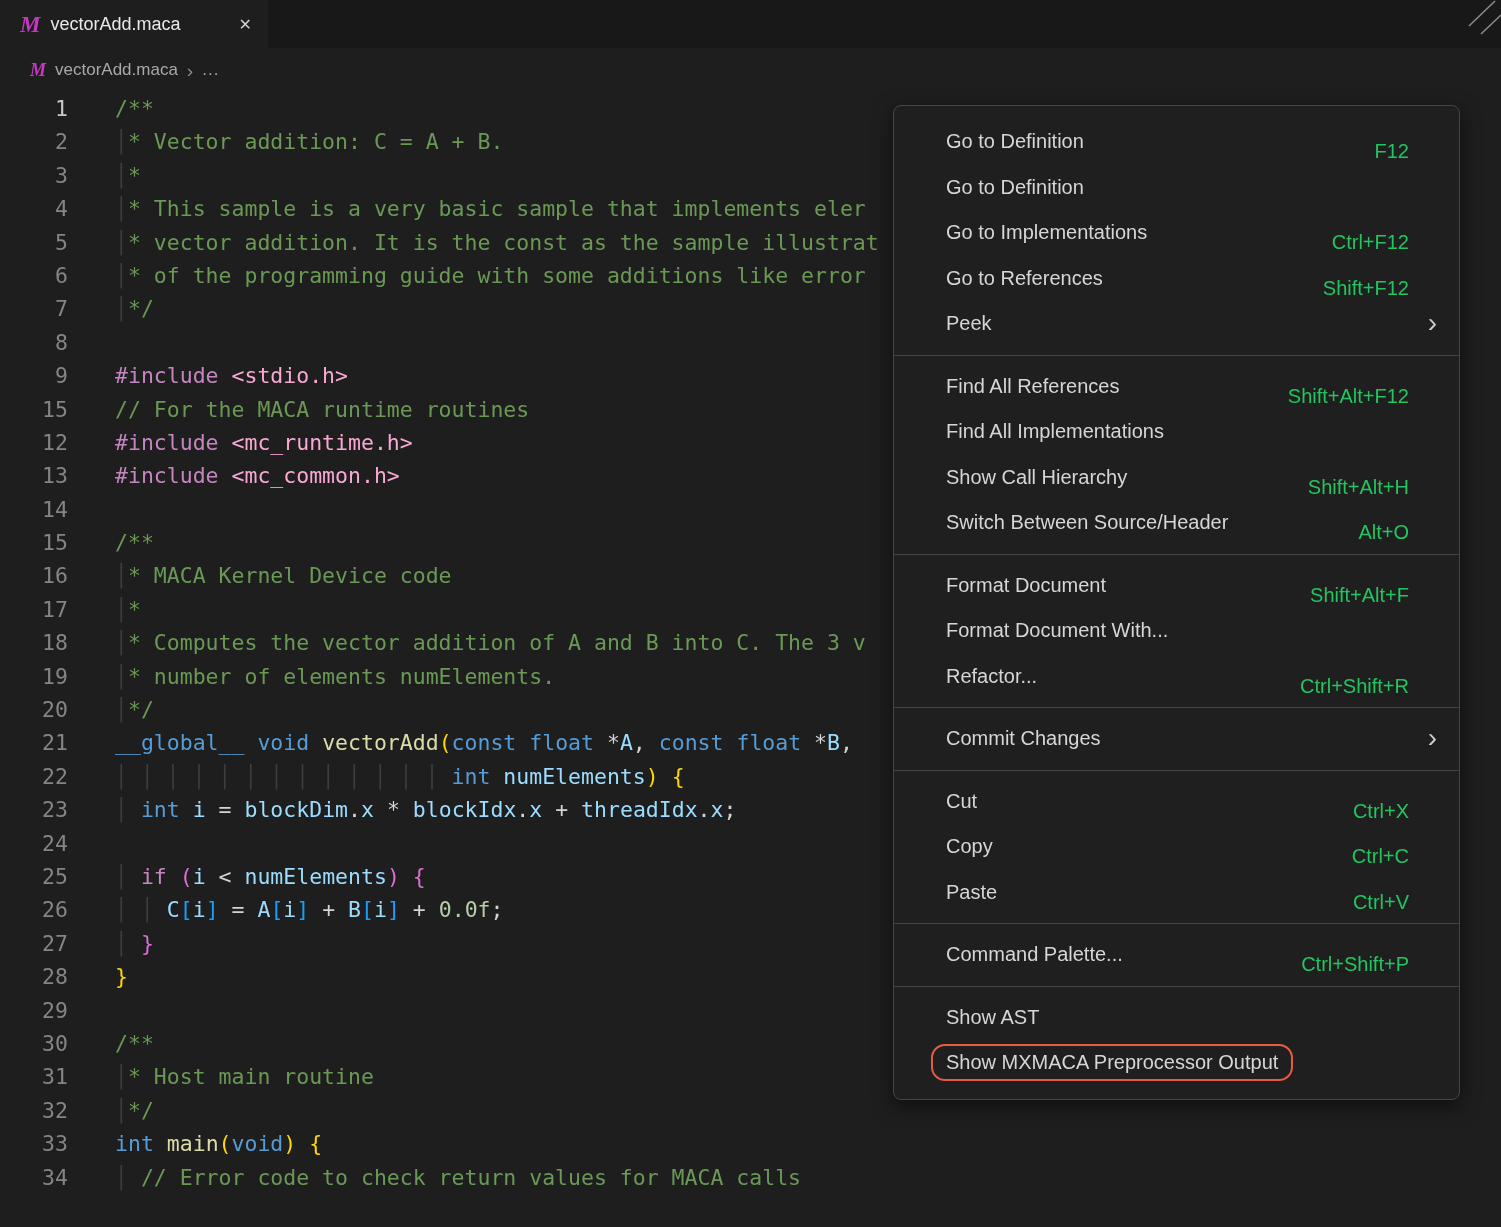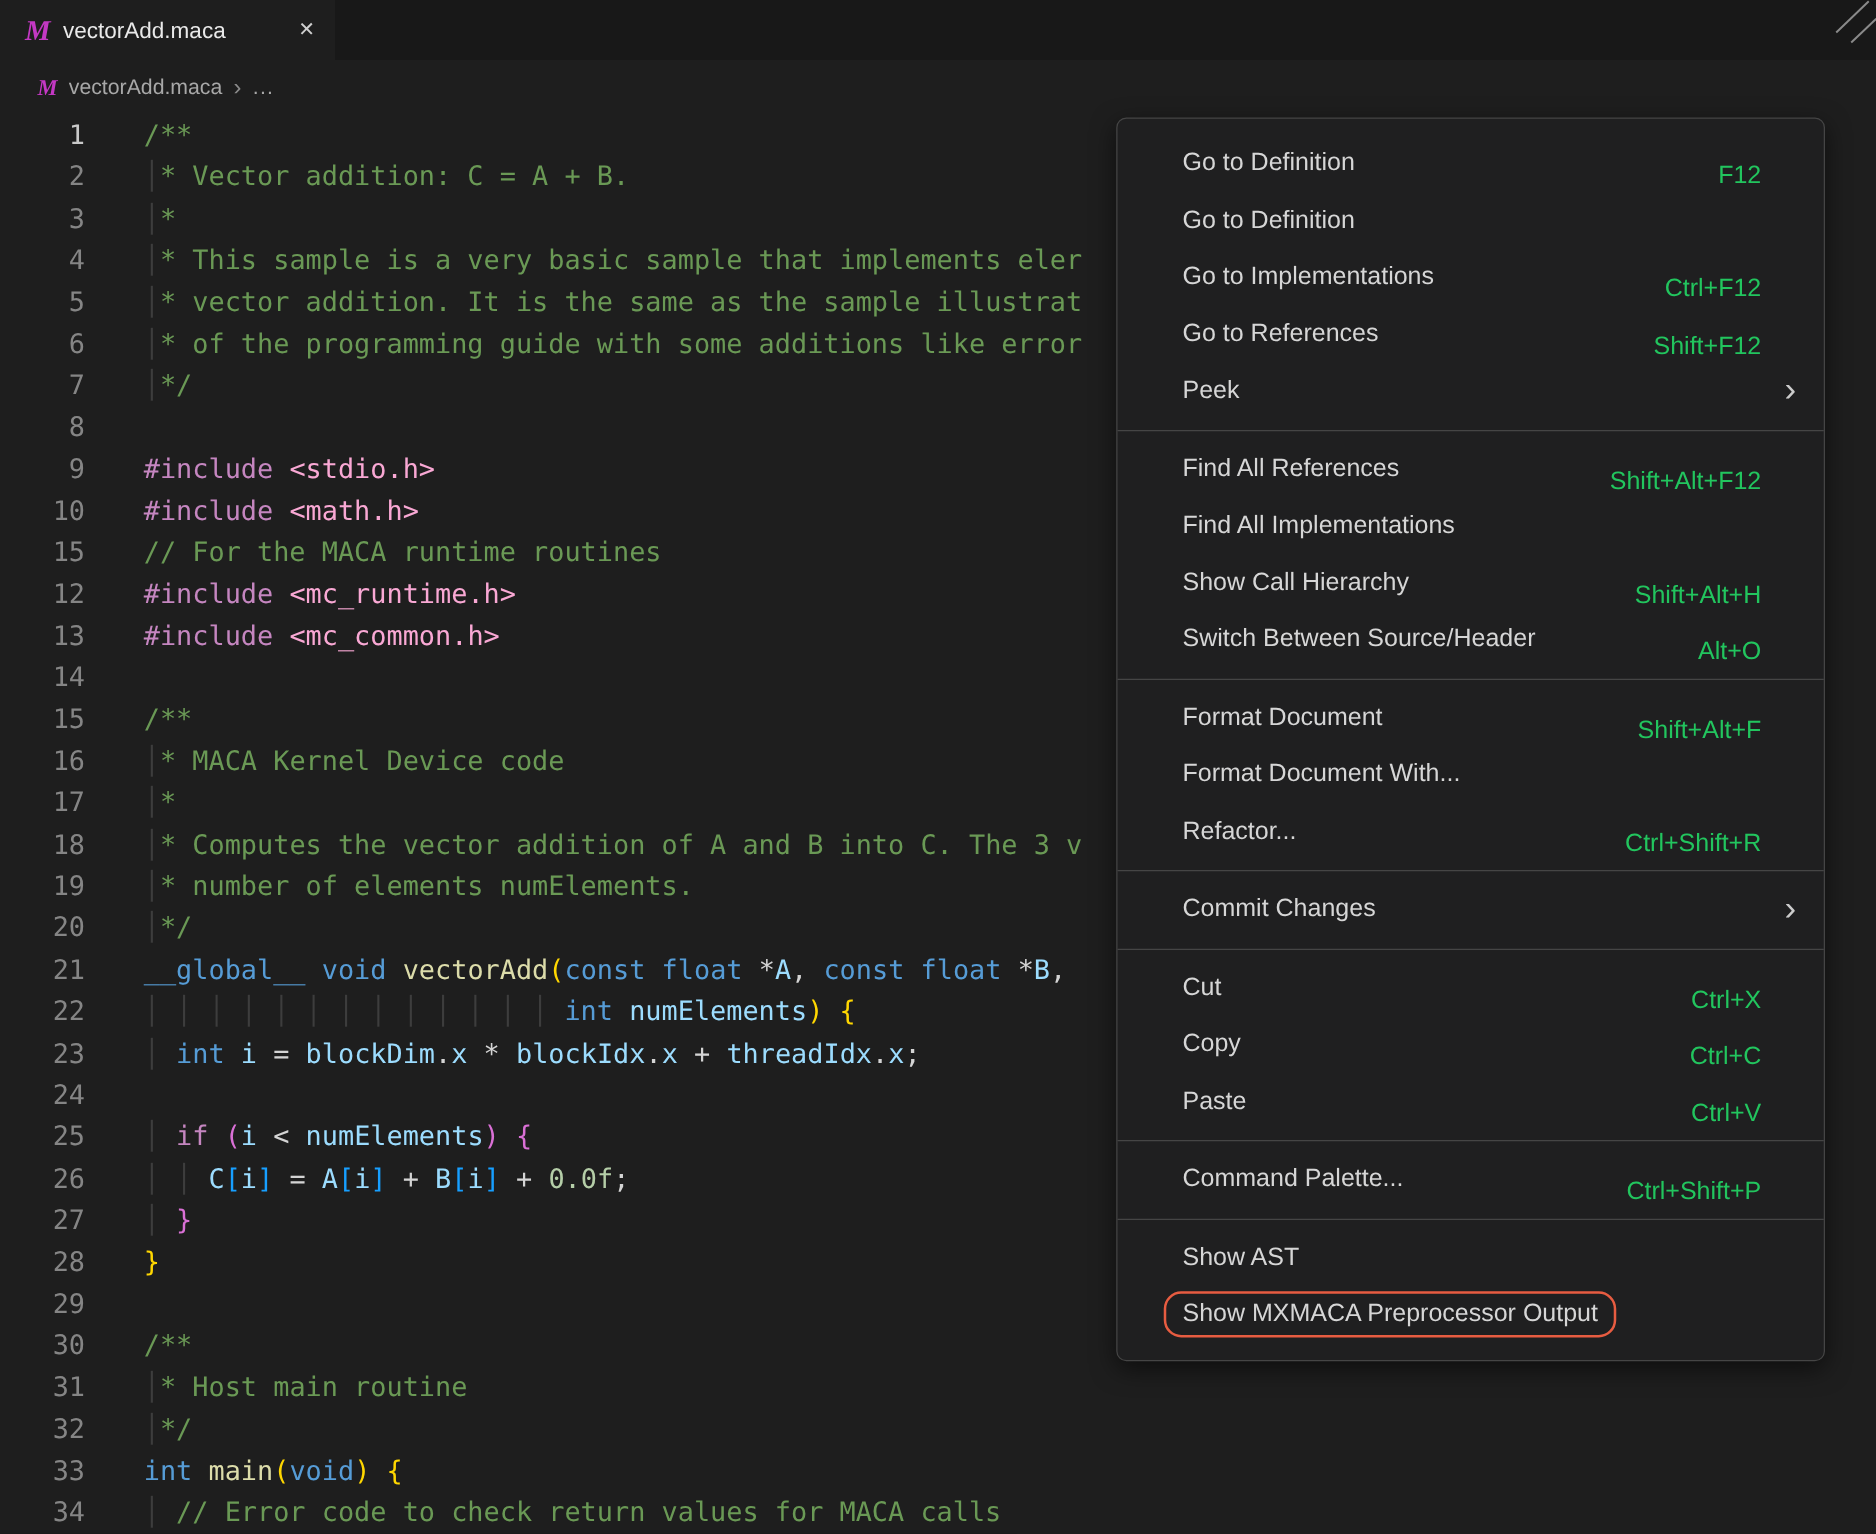--- a/index.html
+++ b/index.html
@@ -40,21 +40,21 @@
   .tk-fn { color:#dcdcaa; }
   .tk-vr { color:#9cdcfe; }
   .tk-st { color:#f9a8d4; text-underline-offset:4px; }
   .tk-nu { color:#b5cea8; }
   .tk-b1 { color:#ffd700; }
   .tk-b2 { color:#da70d6; }
   .tk-b3 { color:#179fff; }
   .tk-gd { color:#3d3d3d; }
 
   
-  .menu { position:absolute; left:893px; top:94px; width:567px;
+  .menu { position:absolute; left:893px; top:105px; width:567px;
           background:#1f1f20; border:1px solid #454545; border-radius:8px;
           box-shadow:0 6px 20px rgba(0,0,0,0.55); padding:13px 0; z-index:10; }
   .mi { height:45.5px; display:flex; align-items:center;
         padding:0 50px 0 52px; position:relative; font-size:20px; }
   .mi .lbl { color:#d6d6d6; }
   .mi .sc  { margin-left:auto; color:#22c55e;margin-top:20px; }
   .mi .chev { position:absolute; right:22px; top:50%; transform:translateY(-54%);
               color:#cccccc; font-size:28px; }
   .mi.hl .lbl { border:2px solid var(--accent,#e75c41); border-radius:14px;
                 padding:5px 13px; margin-left:-15px; }
@@ -82,26 +82,25 @@
   <span class="crumb-file">vectorAdd.maca</span>
   <span class="crumb-sep">›</span>
   <span class="crumb-more">...</span>
 </div>
 
 <div class="editor">
     <div class="line"><div class="gutter active">1</div><div class="code"><span class="tk-cm">/**</span></div></div>
     <div class="line"><div class="gutter">2</div><div class="code"><span class="tk-gd">│</span><span class="tk-cm">* Vector addition: C = A + B.</span></div></div>
     <div class="line"><div class="gutter">3</div><div class="code"><span class="tk-gd">│</span><span class="tk-cm">*</span></div></div>
     <div class="line"><div class="gutter">4</div><div class="code"><span class="tk-gd">│</span><span class="tk-cm">* This sample is a very basic sample that implements eler</span></div></div>
-    <div class="line"><div class="gutter">5</div><div class="code"><span class="tk-gd">│</span><span class="tk-cm">* vector addition. It is the same as the sample illustrat</span></div></div>
+    <div class="line"><div class="gutter">5</div><div class="code"><span class="tk-gd">│</span><span class="tk-cm">* vector addition. It is the const as the sample illustrat</span></div></div>
     <div class="line"><div class="gutter">6</div><div class="code"><span class="tk-gd">│</span><span class="tk-cm">* of the programming guide with some additions like error</span></div></div>
     <div class="line"><div class="gutter">7</div><div class="code"><span class="tk-gd">│</span><span class="tk-cm">*/</span></div></div>
     <div class="line"><div class="gutter">8</div><div class="code"></div></div>
     <div class="line"><div class="gutter">9</div><div class="code"><span class="tk-kw">#include</span><span class="tk-d"> </span><span class="tk-st">&lt;stdio.h&gt;</span></div></div>
-    <div class="line"><div class="gutter">10</div><div class="code"><span class="tk-kw">#include</span><span class="tk-d"> </span><span class="tk-st">&lt;math.h&gt;</span></div></div>
     <div class="line"><div class="gutter">15</div><div class="code"><span class="tk-cm">// For the MACA runtime routines</span></div></div>
     <div class="line"><div class="gutter">12</div><div class="code"><span class="tk-kw">#include</span><span class="tk-d"> </span><span class="tk-st">&lt;mc_runtime.h&gt;</span></div></div>
     <div class="line"><div class="gutter">13</div><div class="code"><span class="tk-kw">#include</span><span class="tk-d"> </span><span class="tk-st">&lt;mc_common.h&gt;</span></div></div>
     <div class="line"><div class="gutter">14</div><div class="code"></div></div>
     <div class="line"><div class="gutter">15</div><div class="code"><span class="tk-cm">/**</span></div></div>
     <div class="line"><div class="gutter">16</div><div class="code"><span class="tk-gd">│</span><span class="tk-cm">* MACA Kernel Device code</span></div></div>
     <div class="line"><div class="gutter">17</div><div class="code"><span class="tk-gd">│</span><span class="tk-cm">*</span></div></div>
     <div class="line"><div class="gutter">18</div><div class="code"><span class="tk-gd">│</span><span class="tk-cm">* Computes the vector addition of A and B into C. The 3 v</span></div></div>
     <div class="line"><div class="gutter">19</div><div class="code"><span class="tk-gd">│</span><span class="tk-cm">* number of elements numElements.</span></div></div>
     <div class="line"><div class="gutter">20</div><div class="code"><span class="tk-gd">│</span><span class="tk-cm">*/</span></div></div>

